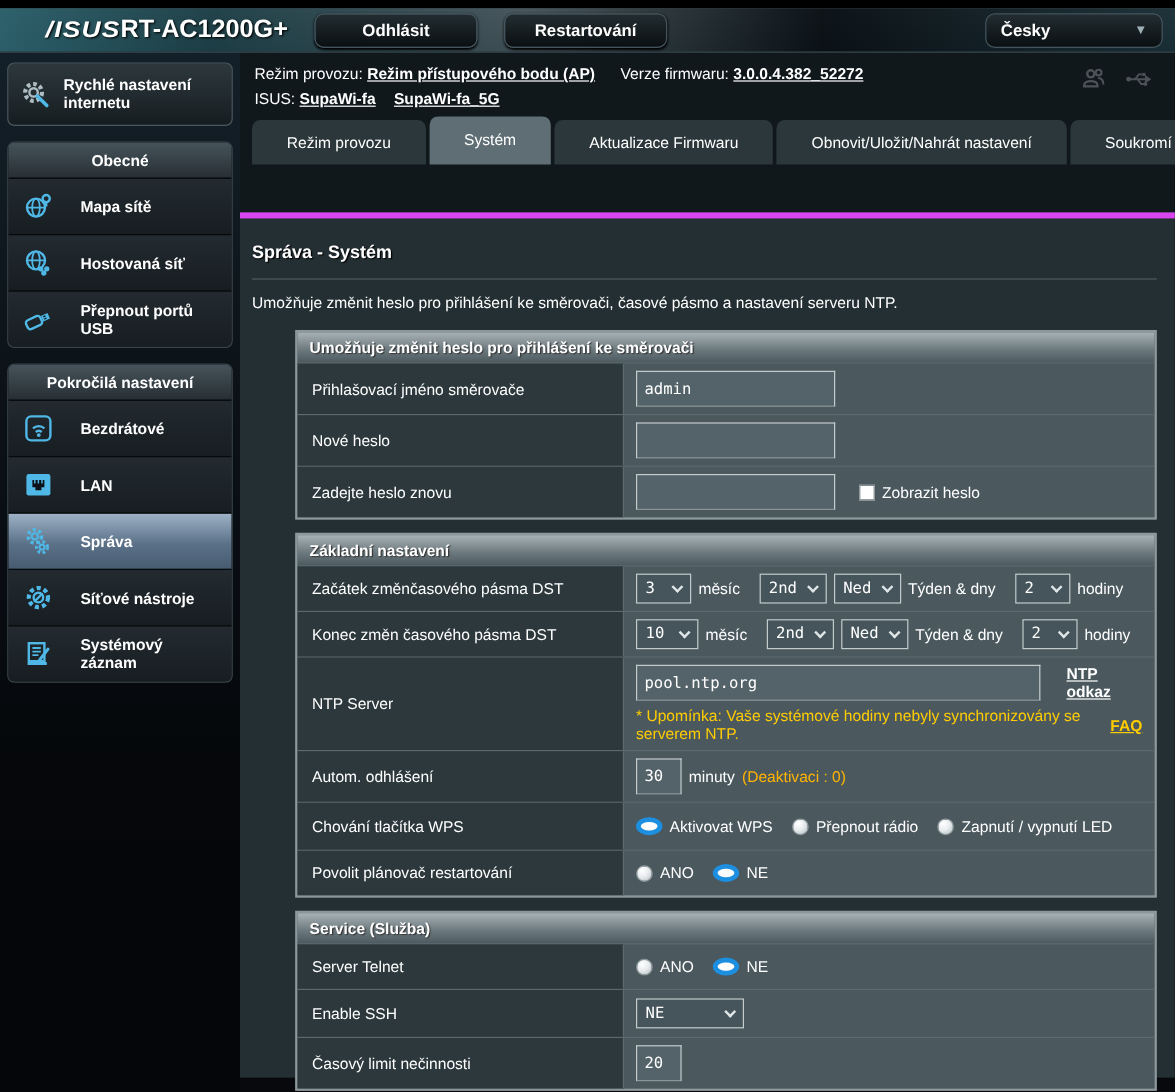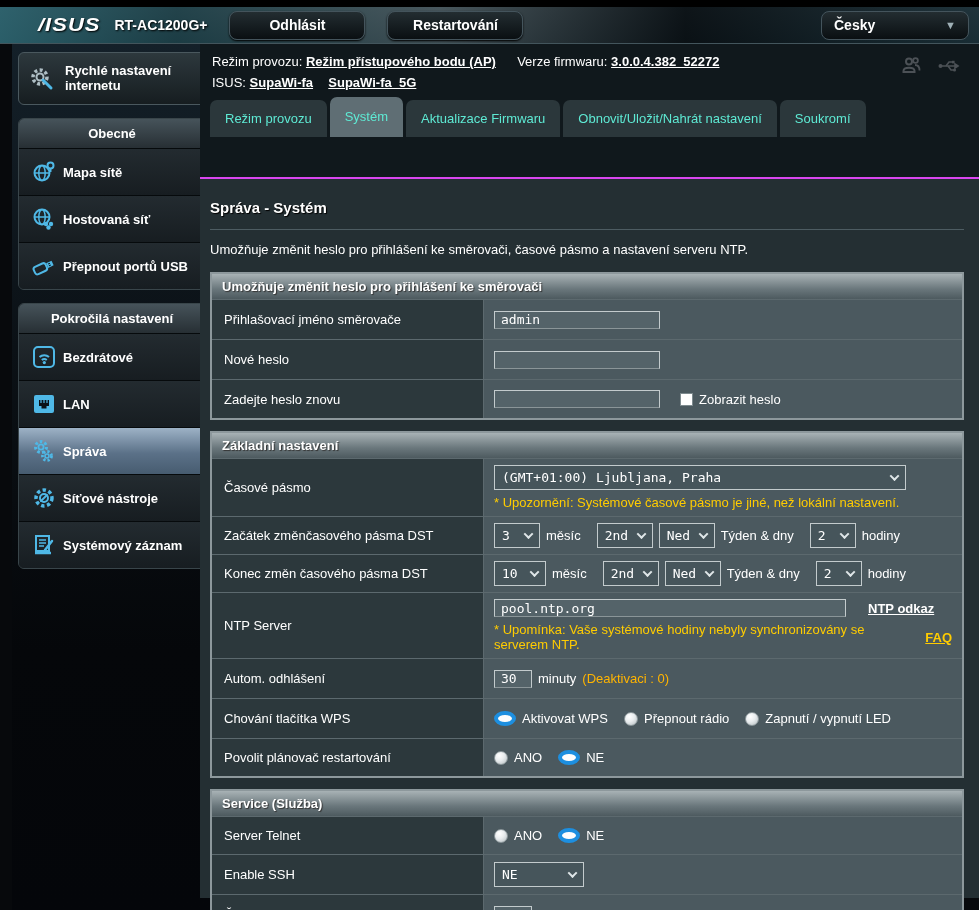--- a/index.html
+++ b/index.html
@@ -8,75 +8,75 @@
 
   
   .topstrip { height:7px; background:#000; }
   .header { position:absolute; top:7px; left:0; width:979px; height:37px;
     background:linear-gradient(90deg,#2c616c 0%,#1d3f47 16%,#12282e 36%,#4a5a60 52%,#0c1418 72%,#16282e 88%,#1e3archive 100%),
                linear-gradient(180deg,#6a7a80,#16343c);
     background:linear-gradient(90deg, rgba(44,97,108,.95) 0%, rgba(29,63,71,.9) 18%, rgba(70,84,90,.85) 45%, rgba(10,16,20,.95) 70%, rgba(26,46,54,.9) 100%), linear-gradient(#5a6b70,#0e2228);
     border-bottom:1px solid #43555c; display:flex; align-items:center; }
   .logo { font-style:italic; font-weight:bold; font-size:22px; color:#fff; letter-spacing:1px;
     margin-left:38px; text-shadow:1px 1px 2px #000; transform:scaleY(.85); }
-  .model { color:#fff; font-weight:bold; font-size:14px; margin-left:14px; text-shadow:1px 1px 2px #000; }
+  .model { color:#fff; font-weight:bold; font-size:21px; text-shadow:1px 1px 2px #000; }
   .hbtn { height:29px; min-width:136px; margin-left:22px; background:linear-gradient(#232d31,#0a0f12);
     border:1px solid #44545c; border-radius:8px; color:#fff; font-weight:bold; font-size:14px;
     display:flex; align-items:center; justify-content:center; cursor:pointer; box-shadow:0 1px 2px #000; }
   .lang { margin-left:auto; margin-right:10px; width:148px; height:29px; background:linear-gradient(#232d31,#0a0f12);
     border:1px solid #44545c; border-radius:8px; color:#fff; font-weight:bold; font-size:14px;
     display:flex; align-items:center; justify-content:space-between; padding:0 12px; cursor:pointer;text-align:center; }
   .lang .arrow { color:#9fb0b6; font-size:11px; }
 
   
-  .sidebar { position:absolute; top:44px; left:12px; width:200px; bottom:0;
+  .sidebar { position:absolute; top:44px; left:0; width:200px; bottom:0;
     background:linear-gradient(180deg,#142029 0%,#0b1116 35%,#05070a 70%,#04060a 100%); }
   .quick { margin:8px 6px 0; height:53px; border:1px solid #4a585e; border-radius:6px;
     background:linear-gradient(#2d383d,#161d20); display:flex; align-items:center; gap:8px;
     padding:0 8px; color:#fff; font-weight:bold; font-size:13px; cursor:pointer; line-height:1.15; }
   .sgroup { margin:13px 6px 0; border:1px solid #39454a; border-radius:6px; overflow:hidden; background:#141a1d; }
   .sgroup-h { height:29px; background:linear-gradient(#46535a,#272f34); color:#fff; text-align:center;
     font-weight:bold; font-size:13px; line-height:29px; }
-  .sitem { height:47px; display:flex; align-items:center; gap:4px; padding:0 10px;
+  .sitem { height:47px; display:flex; align-items:center; gap:20px; padding:0 10px;
     border-top:1px solid #060a0c; background:linear-gradient(#232b30,#171d21);
     color:#fff; font-weight:bold; font-size:13px; cursor:pointer; }
   .sitem.active { background:linear-gradient(#9db2c6,#5b7188 55%,#475c70); }
   .icn { width:30px; height:30px; flex:0 0 30px; display:flex; align-items:center; justify-content:center; }
 
   
   .main { position:absolute; top:44px; left:200px; width:779px; bottom:12px; background:#10181c; }
   .infobar { padding:7px 12px 0; color:#fff; font-size:13px; line-height:21px; position:relative; }
   .infobar a, .wlink { color:#fff; font-weight:bold; text-decoration:underline; cursor:pointer; }
   .ib-gap { display:inline-block; width:14px; }
   .top-icons { position:absolute; right:16px; top:10px; display:flex; gap:14px; }
 
   .tabs { display:flex; gap:3px; padding-left:10px; align-items:flex-end; height:41px; margin-top:3px; }
-  .tab { background:#2b373b; color:#5eead4; font-size:13px; padding:0 15px; height:37px; line-height:37px;
+  .tab { background:#2b373b; color:#ffffff; font-size:13px; padding:0 29px; height:37px; line-height:37px;
     border-radius:7px 7px 0 0; cursor:pointer; white-space:nowrap;margin-top:48px; }
   .tab.active { background:#5f6e74; height:40px; line-height:40px; }
 
   .panel { position:absolute; top:133px; left:0; width:779px; bottom:0;
-    background:#242f33; padding:0 15px 0 10px; border-top:2px solid #d946ef; }
+    background:#242f33; padding:0 15px 0 10px; border-top:5px solid #d946ef; }
   .ptitle { color:#fff; font-weight:bold; font-size:15px; padding-top:20px; text-shadow:1px 1px 1px #000; }
   .phr { border:0; border-top:1px solid #4d5c62; margin:13px 0 12px; }
   .pdesc { color:#fff; font-size:13px; margin:0 0 15px; }
 
-  .tbl { border:2px solid #8d989c; margin-bottom:11px; background:#4b595f; }
+  .tbl { border:2px solid #8d989c; margin-bottom:11px; background:#4b595f;margin-left:36px; }
   .tbl-h { height:25px; line-height:25px; padding-left:10px; color:#fff; font-weight:bold; font-size:13px;
     background:linear-gradient(#a8b2b5,#6a777c 60%,#4d5a5f); text-shadow:1px 1px 1px #333; }
   .row { display:flex; border-top:1px solid #5c696e; background:#4b595f; }
   .rlabel { width:272px; min-width:272px; background:#2c383c; color:#fff; font-size:13px;
     display:flex; align-items:center; padding:6px 6px 6px 12px; border-right:1px solid #5c696e; }
   .rvalue { flex:1; display:flex; align-items:center; padding:6px 10px; color:#fff; font-size:13px;
     flex-wrap:wrap; gap:6px; }
   .rvalue.col { flex-direction:column; align-items:flex-start; justify-content:center; gap:5px; }
   .line { display:flex; align-items:center; gap:6px; width:100%; }
 
   .txt { background:#546369; border:1px solid #c3cbcd; border-bottom-color:#8a9598;
-    color:#fff; font-family:"DejaVu Sans Mono", monospace; font-size:13px; height:18px; padding:0 6px; outline:none; }
+    color:#fff; font-family:"DejaVu Sans Mono", monospace; font-size:13px; height:30px; padding:0 6px; outline:none; }
   .txt.small { width:38px; }
   .sel { display:inline-flex; align-items:center; justify-content:space-between; background:#46555b;
     border:1px solid #c3cbcd; height:25px; padding:0 7px; color:#fff;
     font-family:"DejaVu Sans Mono", monospace; font-size:13px; cursor:pointer; }
   .chev { width:7px; height:7px; border-right:2px solid #dfe6e8; border-bottom:2px solid #dfe6e8;
     transform:rotate(45deg) translate(-1px,-1px); margin-left:9px; flex:0 0 auto; }
   .warn { color:#ffcc00; font-size:13px; }
   .warn a { color:#ffcc00; font-weight:bold; text-decoration:underline; cursor:pointer; }
   .hint { color:#ffb400; font-size:13px; }
 
@@ -286,32 +286,20 @@
           <input class="txt" style="width: 166px;" type="password">
           <span class="chk"></span>
           <span>Zobrazit heslo</span>
         </div>
       </div>
     </div>
 
     <div class="tbl">
       <div class="tbl-h">Základní nastavení</div>
 
-      <div class="row" style="min-height:56px">
-        <div class="rlabel">Časové pásmo</div>
-        <div class="rvalue col">
-          <div class="line">
-            <span class="sel" style="width:412px">
-              <span>(GMT+01:00) Ljubljana, Praha</span>
-              <span class="chev"></span>
-            </span>
-          </div>
-          <div class="line warn">* Upozornění: Systémové časové pásmo je jiné, než lokální nastavení.</div>
-        </div>
-      </div>
 
       <div class="row" style="min-height:38px">
         <div class="rlabel">Začátek změnčasového pásma DST</div>
         <div class="rvalue">
           <span class="sel" style="width:46px">
               <span>3</span>
               <span class="chev"></span>
             </span>
           <span class="optlbl">měsíc</span>
           <span class="sel" style="width:56px">

